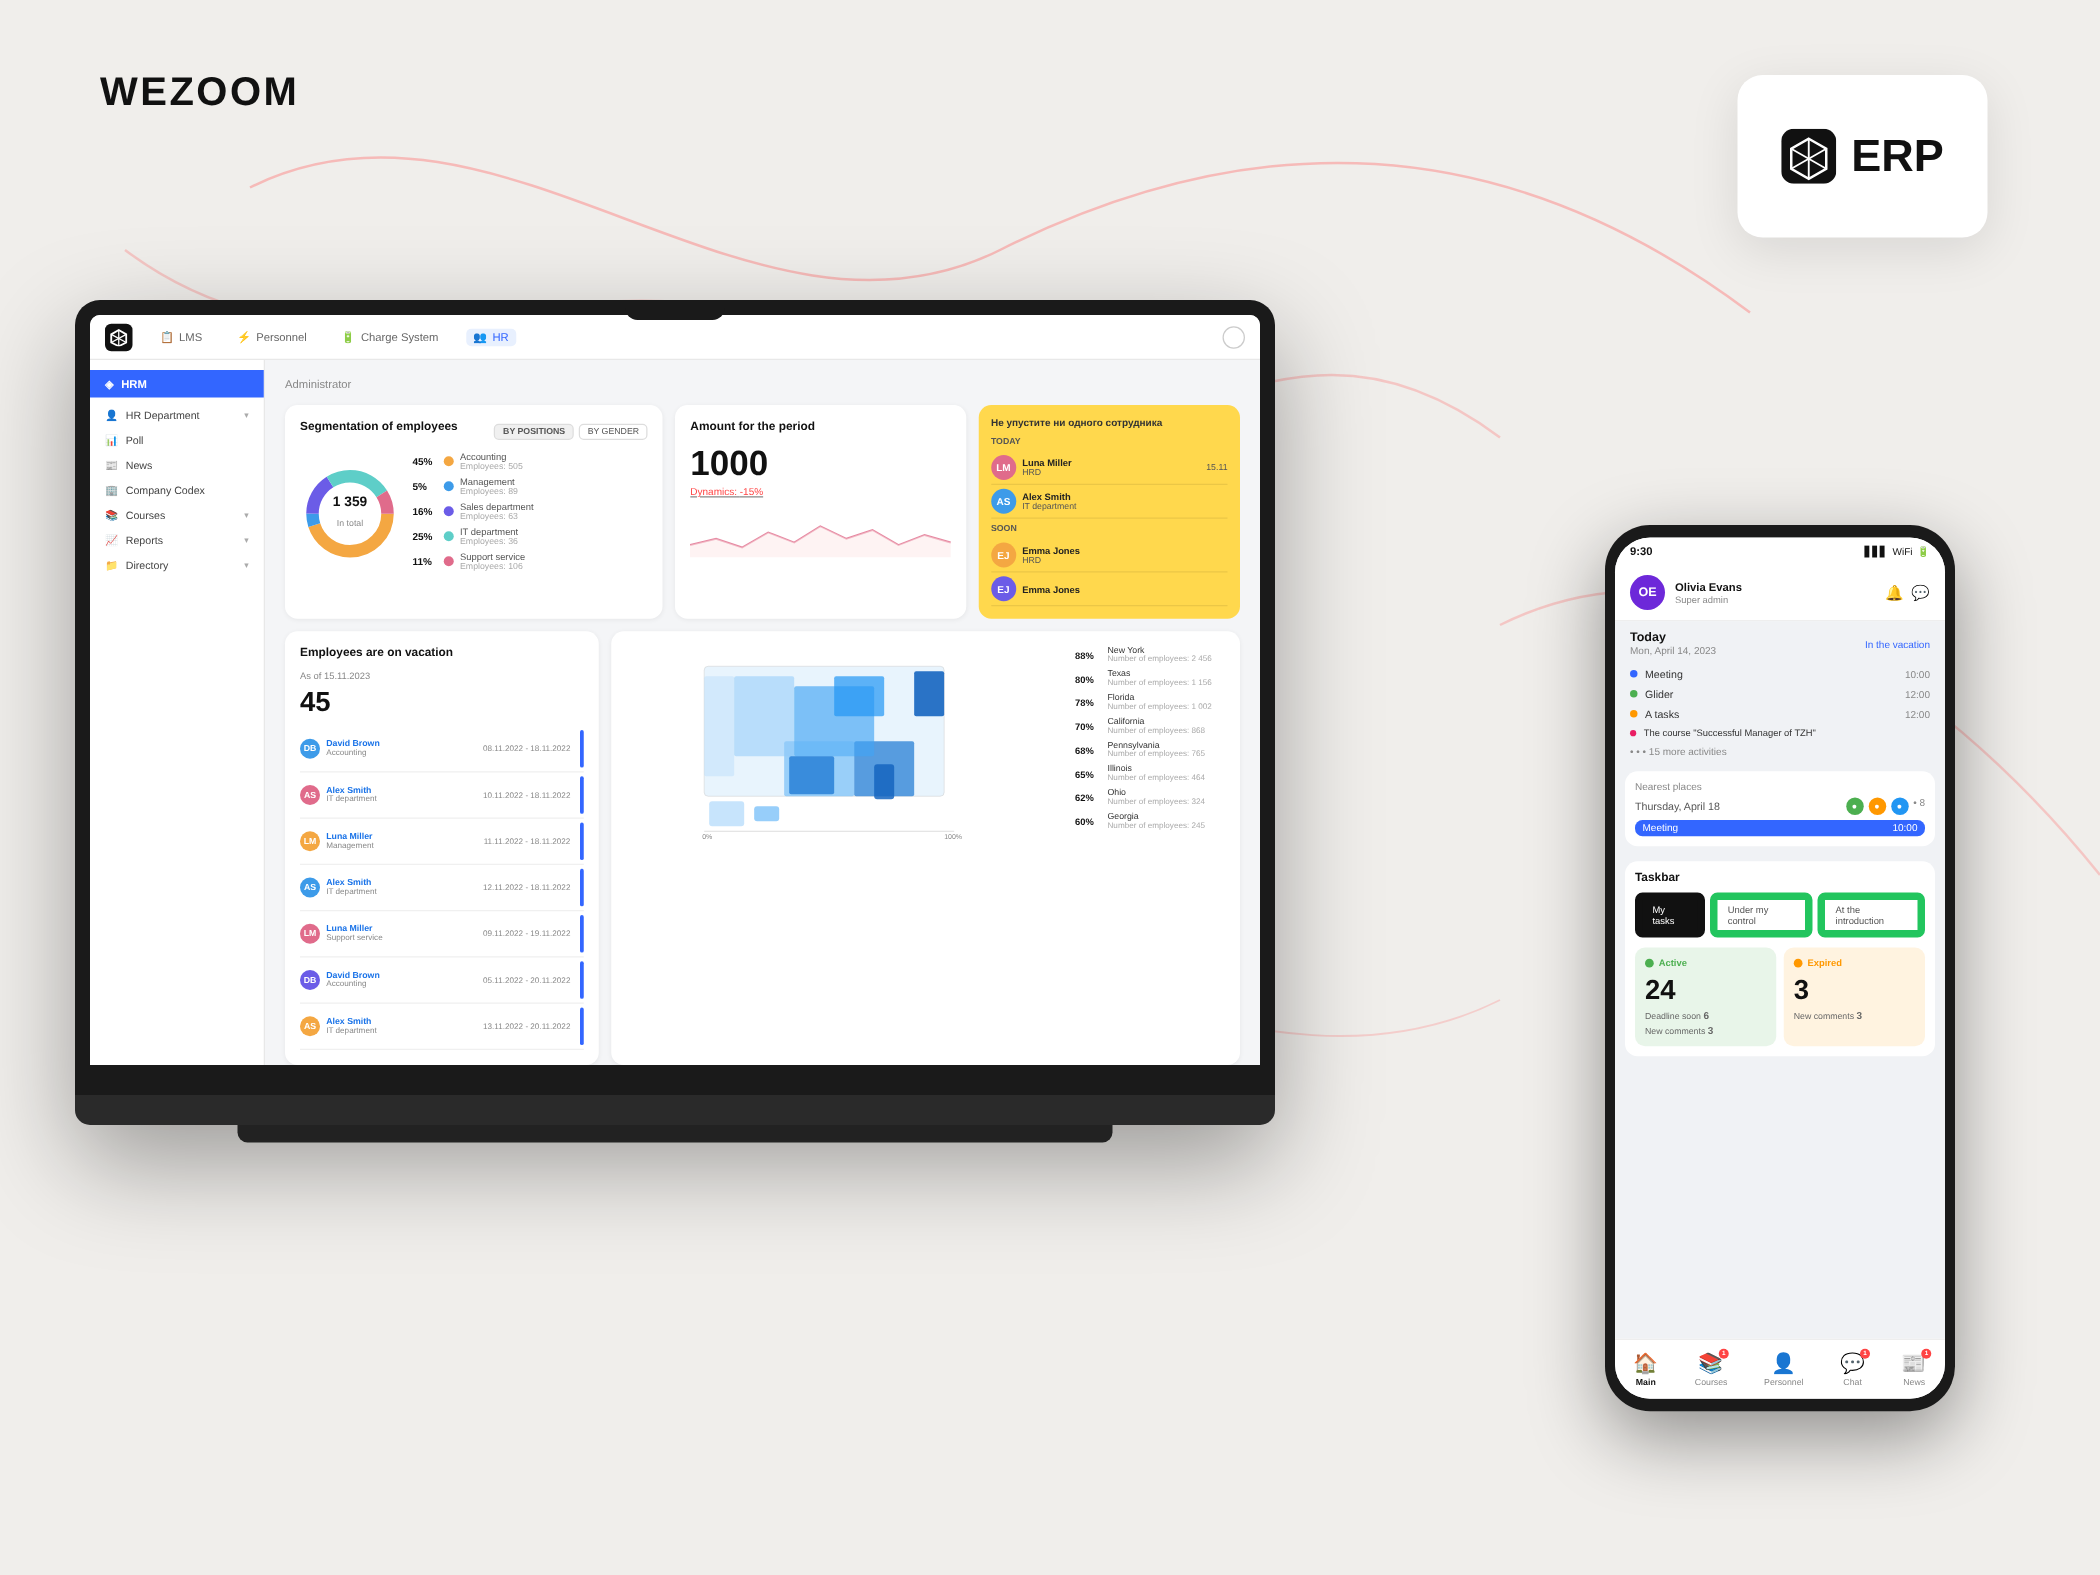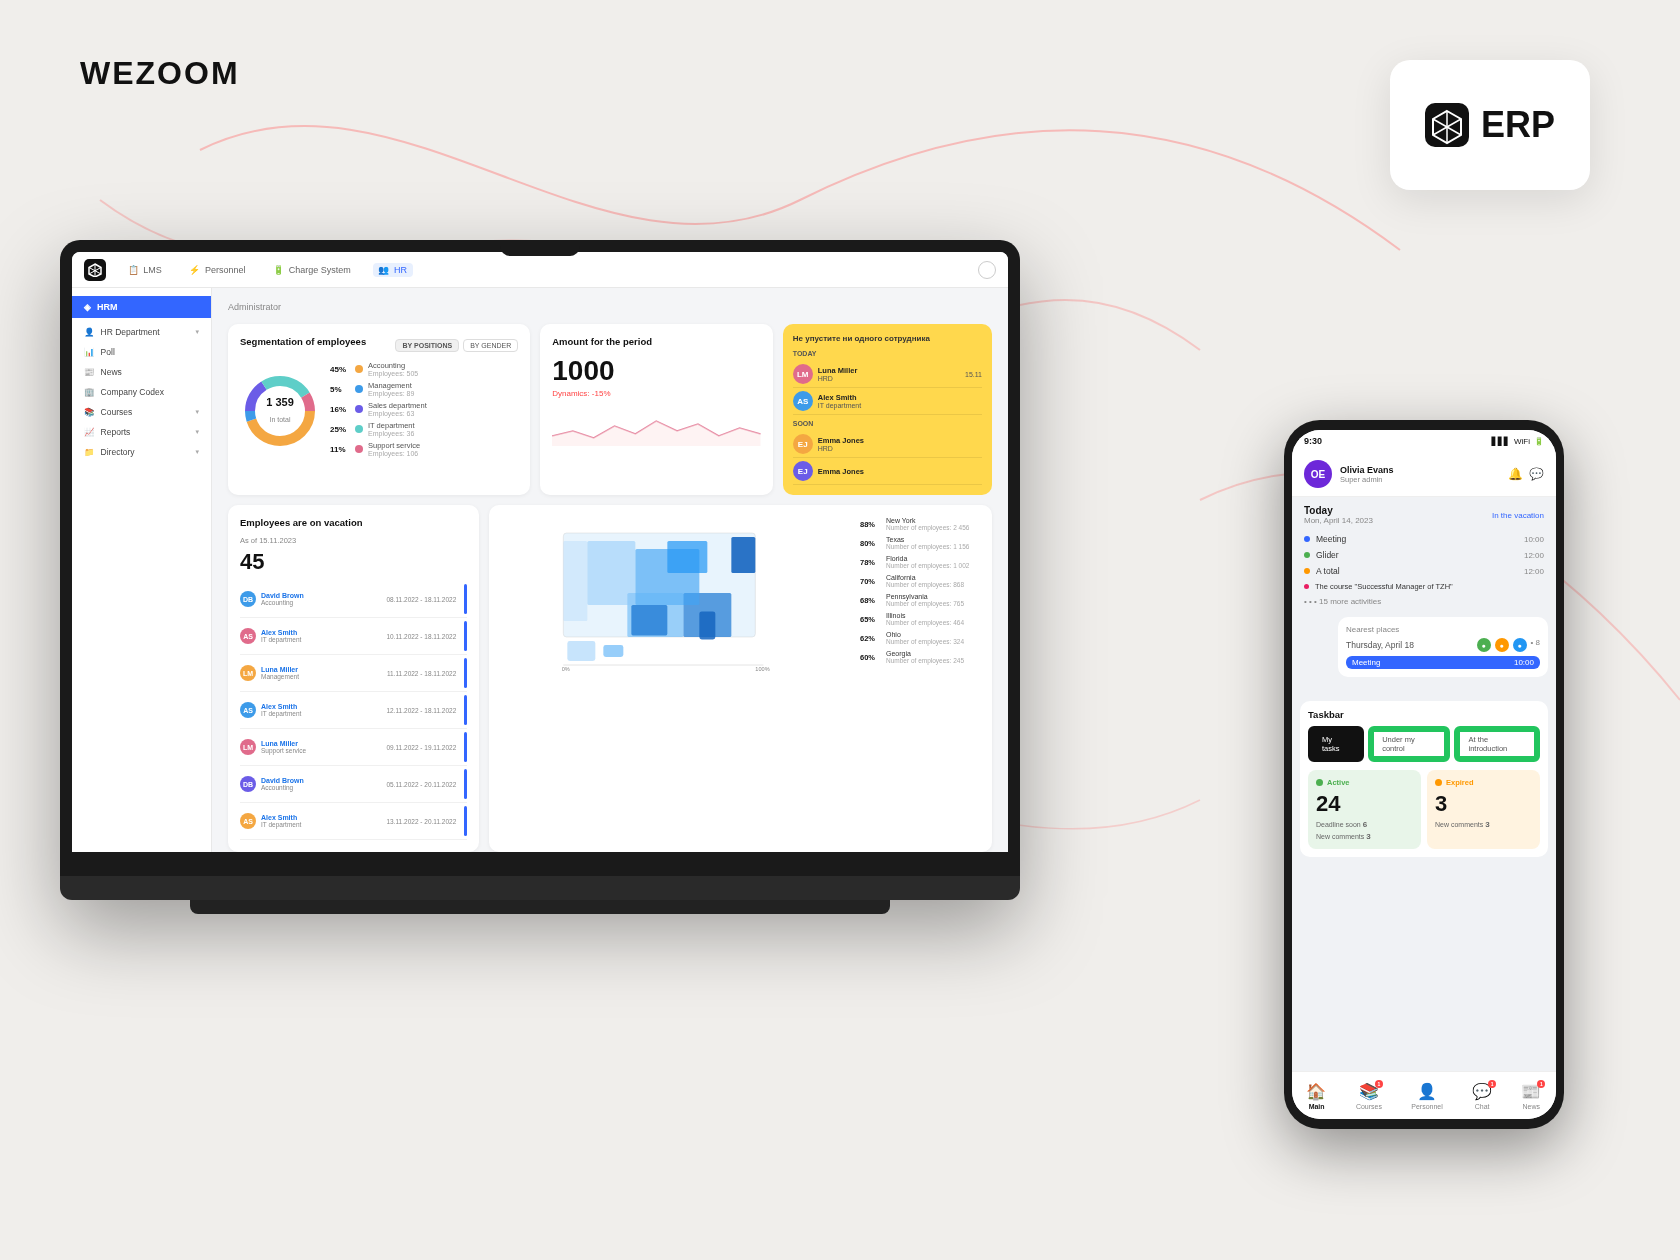--- a/index.html
+++ b/index.html
@@ -311,20 +311,21 @@
     .amount-card { }
     .amount-big {
       font-size: 28px;
       font-weight: 700;
       color: #111;
       margin: 8px 0 2px;
     }
     .amount-dynamics {
       font-size: 8px;
       color: #888;
+      text-decoration: underline;
     }
     .amount-dynamics span { color: #ff4444; }
     .amount-chart {
       height: 40px;
       margin-top: 8px;
     }
 
     
     .notif-card {
       background: #ffd84d;
@@ -1130,31 +1131,31 @@
             <span class="phone-event-name">Meeting</span>
             <span class="phone-event-time">10:00</span>
           </div>
           <div class="phone-event">
             <div class="phone-event-dot" style="background:#4caf50"></div>
             <span class="phone-event-name">Glider</span>
             <span class="phone-event-time">12:00</span>
           </div>
           <div class="phone-event">
             <div class="phone-event-dot" style="background:#ff9800"></div>
-            <span class="phone-event-name">A total</span>
+            <span class="phone-event-name">A tasks</span>
             <span class="phone-event-time">12:00</span>
           </div>
           <div class="phone-event">
             <div class="phone-event-dot" style="background:#e91e63; width:5px; height:5px;"></div>
             <span class="phone-event-name" style="font-size:7.5px;">The course "Successful Manager of TZH"</span>
           </div>
           <div style="font-size:8px;color:#888;padding:3px 0;">• • • 15 more activities</div>
         </div>
 
-        <div style="padding:0 8px 16px;margin-left:38px;">
+        <div style="padding:0 8px 4px;">
           <div class="phone-nearest">
             <div class="phone-nearest-title">Nearest places</div>
             <div class="phone-nearest-item">
               <span class="phone-nearest-date">Thursday, April 18</span>
               <div class="phone-nearest-badges">
                 <div class="phone-badge" style="background:#4caf50">●</div>
                 <div class="phone-badge" style="background:#ff9800">●</div>
                 <div class="phone-badge" style="background:#2196f3">●</div>
                 <span style="font-size:8px;color:#888;">• <span>8</span></span>
               </div>

